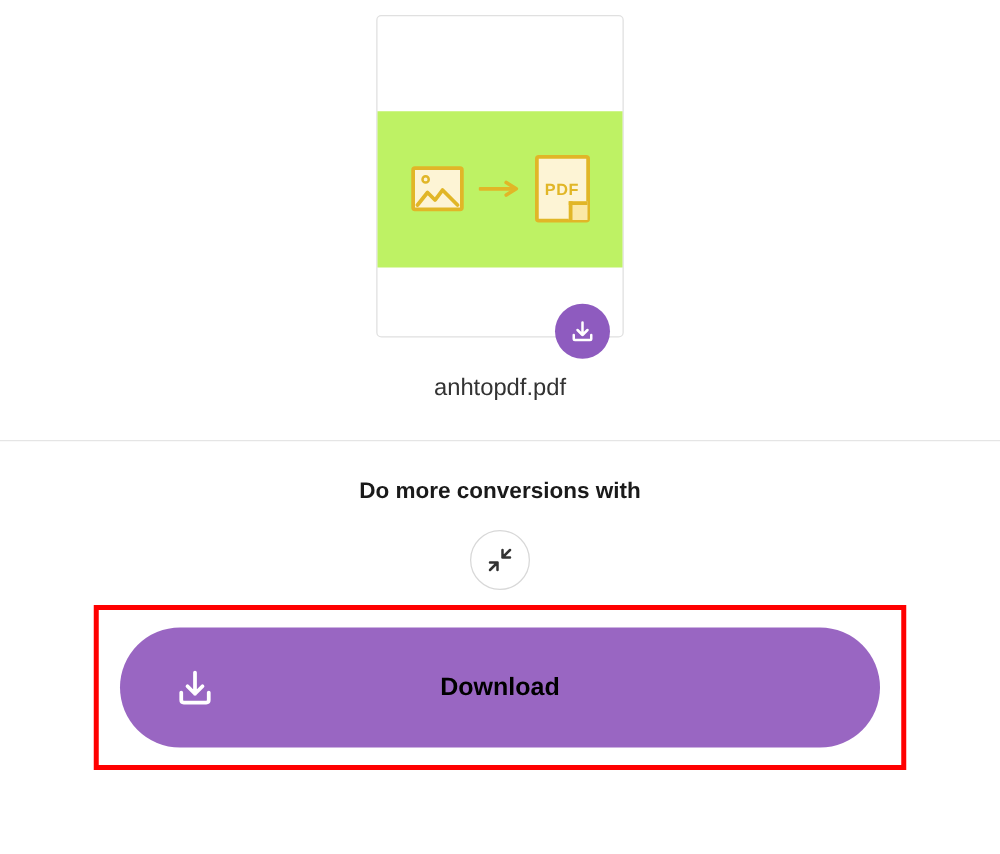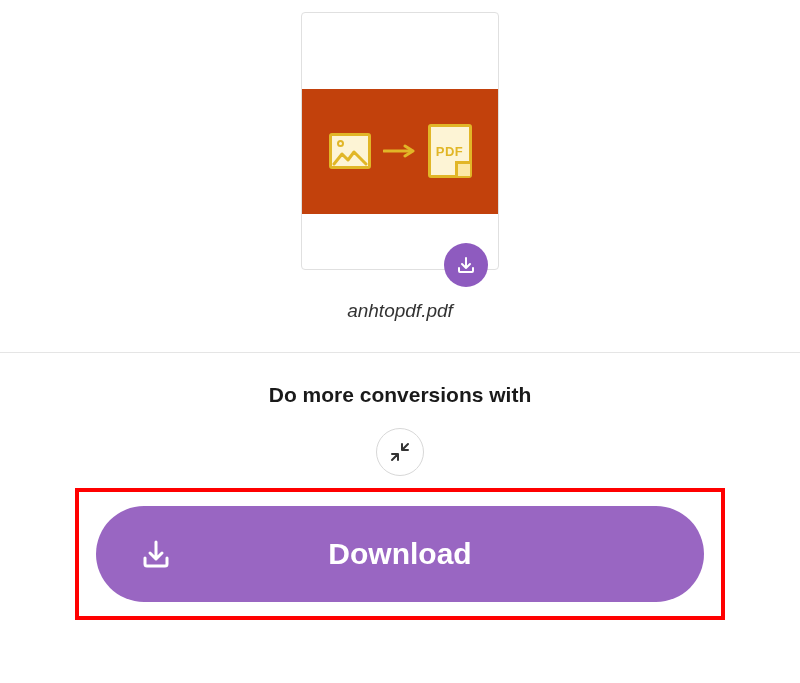--- a/index.html
+++ b/index.html
@@ -26,21 +26,21 @@
       position: relative;
       display: flex;
       flex-direction: column;
       align-items: center;
       justify-content: center;
       padding-top: 20px;
     }
     .file-thumbnail {
       width: 100%;
       height: 125px;
-      background: #c2410c;
+      background: #bef264;
       display: flex;
       align-items: center;
       justify-content: center;
       gap: 12px;
     }
     .img-icon {
       width: 42px;
       height: 36px;
       border: 3px solid #e1b627;
       border-radius: 3px;
@@ -106,32 +106,31 @@
       border-radius: 50%;
       display: flex;
       align-items: center;
       justify-content: center;
     }
     .filename {
       text-align: center;
       margin-top: 30px;
       font-size: 19px;
       color: #333333;
-      font-style: italic;
     }
     .divider {
       width: 100%;
       height: 1px;
       background: #e5e5e5;
       margin-top: 30px;
     }
     .heading {
       text-align: left;
       margin-top: 28px;
-      font-size: 21px;
+      font-size: 18px;
       font-weight: 800;
       color: #1a1a1a;
       line-height: 1.3;
     }
     .compress-button {
       margin-top: 20px;
       width: 48px;
       height: 48px;
       border: 1px solid #d8d8d8;
       border-radius: 50%;
@@ -163,23 +162,23 @@
     }
     .download-button-icon {
       position: absolute;
       left: 42px;
       display: flex;
       align-items: center;
     }
     .download-button-text {
       flex: 1;
       text-align: center;
-      font-size: 30px;
+      font-size: 20px;
       font-weight: 700;
-      color: #ffffff;
+      color: #000000;
     }
   </style>
 </head>
 <body>
 
 <div class="file-card">
   <div class="file-thumbnail">
     <div class="img-icon">
       <div class="img-icon-circle"></div>
       <svg class="img-icon-mountain" viewBox="0 0 36 18">

